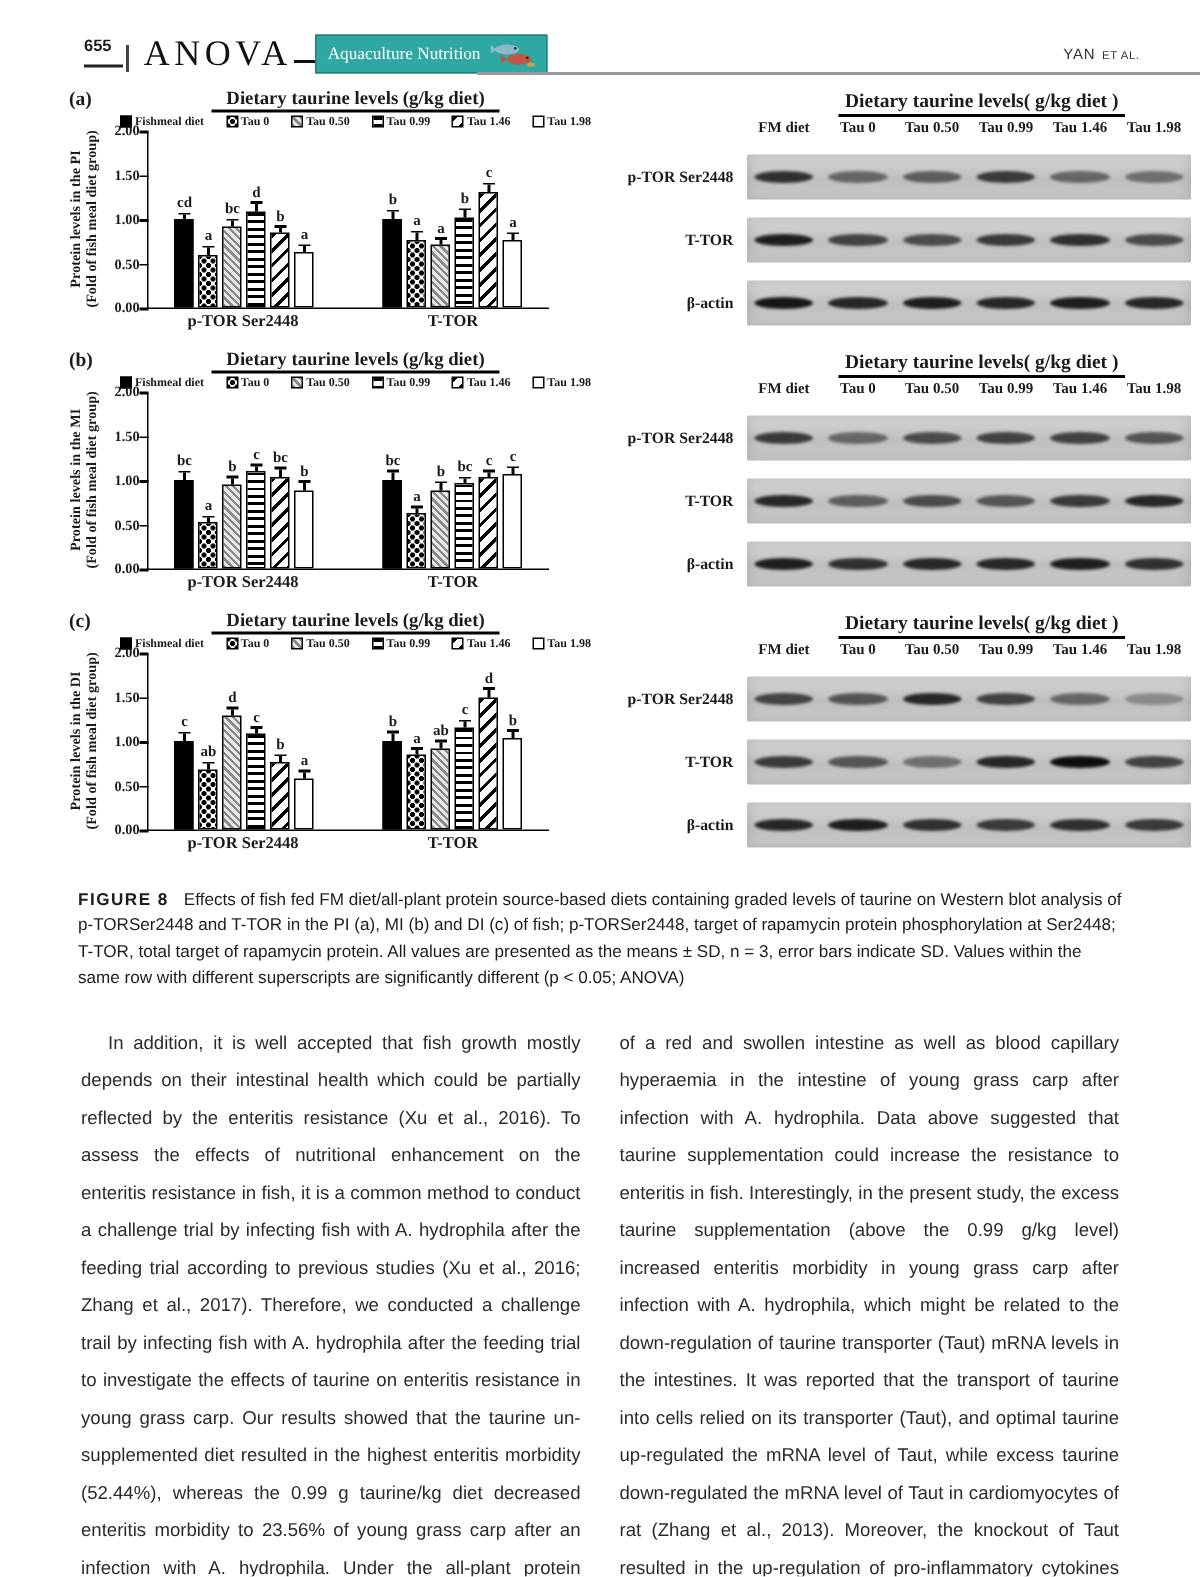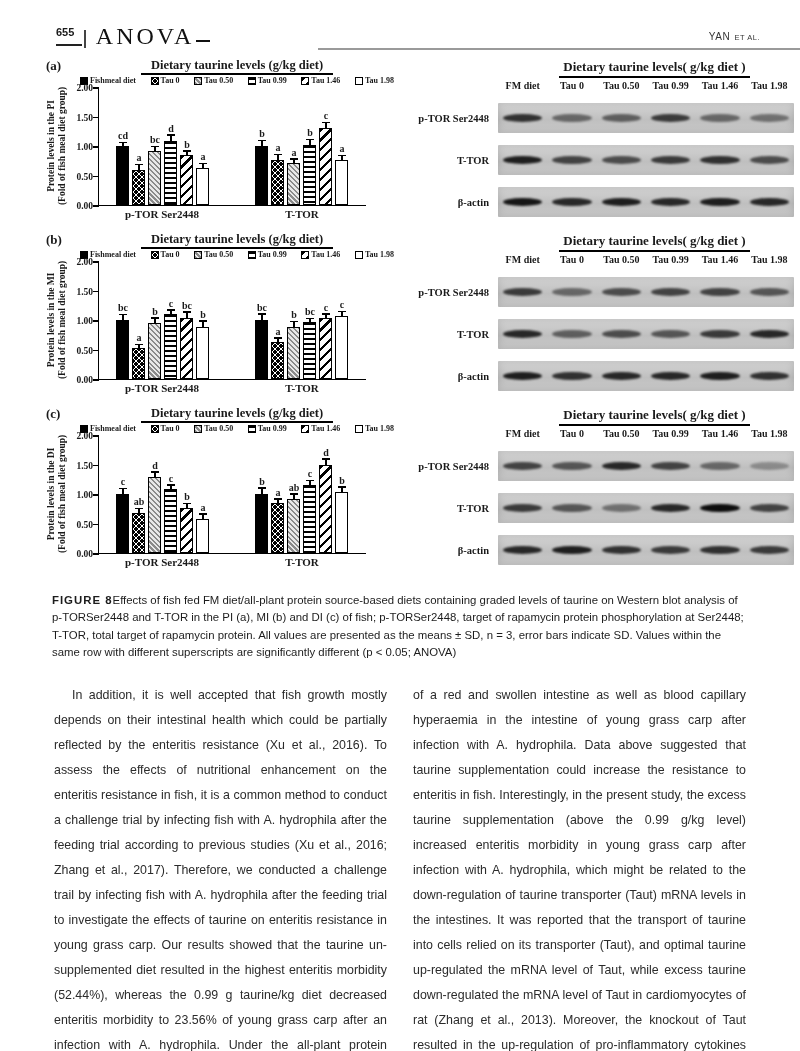--- a/index.html
+++ b/index.html
@@ -71,36 +71,48 @@
   .lane-label { flex:1; text-align:center; white-space:nowrap; }
   .blot-row { display:flex; align-items:center; margin-top:12px; }
   .row-label { width:88px; flex:none; text-align:right; padding-right:9px; font-weight:bold; font-size:10.5px; white-space:nowrap; }
   .strip { flex:1; height:30px; background:linear-gradient(180deg,#d6d6d6,#bfbfbf 55%,#cacaca);
            box-shadow:inset 0 0 8px rgba(0,0,0,0.14); display:flex; border-radius:1px; }
   .lane-cell { flex:1; display:flex; align-items:center; justify-content:center; }
   .band { width:80%; height:8px; background:#0d0d0d; border-radius:50%; filter:blur(1.1px); }
 
   
   .caption { margin:12px 52px 0; font-size:11.4px; line-height:1.52; color:#1c1c1c; text-align:left; }
-  .cap-label { font-weight:bold; letter-spacing:1px; }
+  .cap-label { font-weight:bold; letter-spacing:1px; margin-right:10px; }
   .body-cols { display:flex; gap:26px; margin:22px 54px 0; }
   .col { flex:1; font-size:12.4px; line-height:25px; text-align:justify; color:#2b2b2b; }
   .indent { text-indent:18px; }
 </style>
 </head>
 <body>
 
 <div class="page">
 
   <header class="pg-header">
     <div class="head-left">
       <span class="pagenum">655</span>
       <span class="vline"></span>
       <span class="wiley">ANOVA</span>
       <span class="dash"></span>
+      <span class="banner">
+        <span>Aquaculture Nutrition</span>
+        <svg width="30" height="18" viewBox="0 0 30 18" aria-hidden="true">
+          <ellipse cx="11" cy="6" rx="8" ry="3.4" fill="#8fb7c9"></ellipse>
+          <polygon points="3,6 -1,3 -1,9" fill="#8fb7c9" transform="translate(1,0)"></polygon>
+          <circle cx="16.5" cy="5.2" r="0.9" fill="#28333a"></circle>
+          <ellipse cx="19" cy="12.5" rx="8" ry="3.6" fill="#c2554a"></ellipse>
+          <polygon points="11,12.5 7,9.5 7,15.5" fill="#c2554a"></polygon>
+          <circle cx="24.5" cy="11.6" r="0.9" fill="#3a1d18"></circle>
+          <ellipse cx="27" cy="16" rx="2.6" ry="1.4" fill="#c9a23e"></ellipse>
+        </svg>
+      </span>
     </div>
     <div class="head-right">
       <span class="rh-name">YAN</span>
       <span class="rh-suffix">ET AL.</span>
     </div>
     <div class="head-rule"></div>
   </header>
 
   <div class="figure-area">
     <div class="fig-row">

